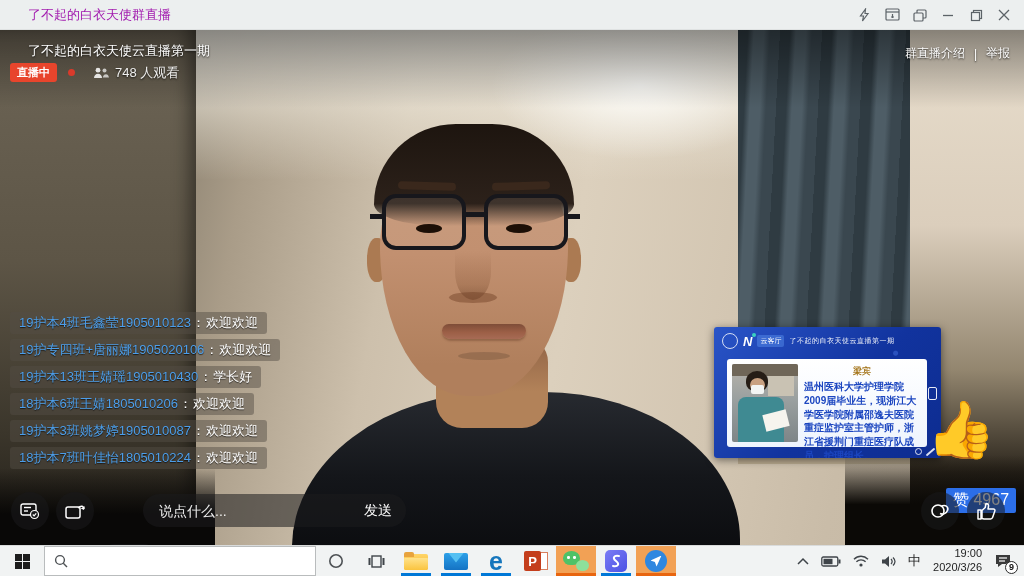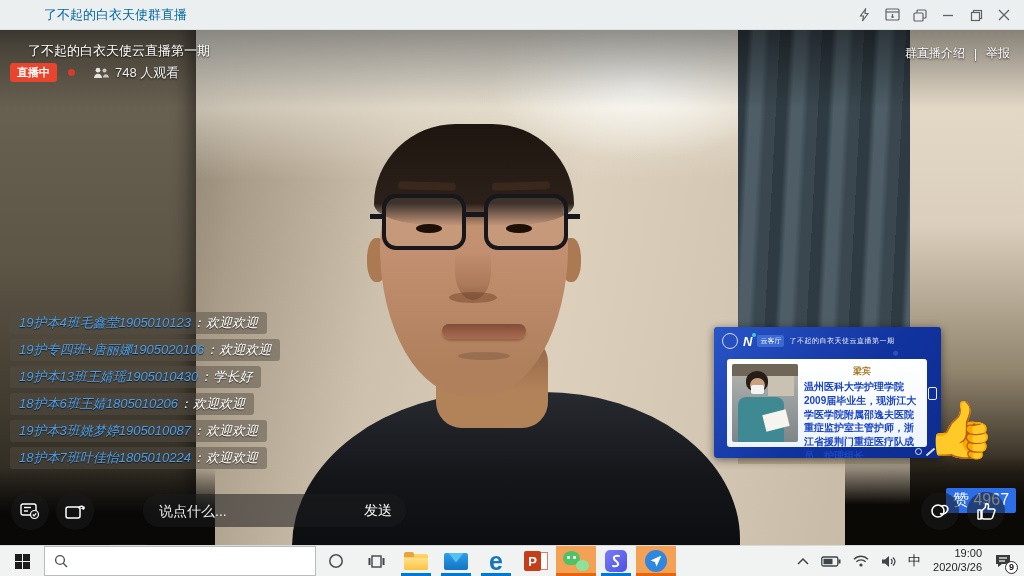--- a/index.html
+++ b/index.html
@@ -1,21 +1,21 @@
 <!DOCTYPE html>
 <html><head>
 <meta charset="utf-8">
 <style>
   html,body{margin:0;padding:0;background:#000;}
   *{box-sizing:border-box;font-family:"Liberation Sans",sans-serif;}
   #app{position:relative;width:1024px;height:576px;overflow:hidden;background:#000;}
 
   
   .titlebar{position:absolute;left:0;top:0;width:1024px;height:30px;background:#ecefef;border-bottom:1px solid #dfe2e2;}
-  .titlebar .wtitle{position:absolute;left:44px;top:0;line-height:30px;font-size:13px;color:#0369a1;}
+  .titlebar .wtitle{position:absolute;left:28px;top:0;line-height:30px;font-size:13px;color:#a21caf;}
   .wctrls{position:absolute;right:6px;top:0;height:30px;display:flex;align-items:center;}
   .wctrl{width:28px;height:30px;display:flex;align-items:center;justify-content:center;color:#5c6368;}
   .wctrl svg{display:block;}
 
   
   .video{position:absolute;left:0;top:30px;width:1024px;height:515px;overflow:hidden;
     background:linear-gradient(100deg,#5e5747 0%,#7a7263 12%,#a99c88 24%,#cdc0ac 38%,#dcd0bd 55%,#d3c6b2 70%,#c9bca8 82%,#c2b5a1 100%);}
   .v-ceiling{position:absolute;left:0;top:0;width:1024px;height:150px;background:linear-gradient(180deg,rgba(250,248,240,.85) 0%,rgba(240,235,222,.5) 55%,rgba(240,235,222,0) 100%);}
   .v-light{position:absolute;left:470px;top:-30px;width:340px;height:170px;background:radial-gradient(ellipse at center,rgba(255,255,252,.95) 0%,rgba(255,255,252,0) 62%);}
   .v-wall-left{position:absolute;left:0;top:0;width:196px;height:515px;background:linear-gradient(180deg,#6d6556 0%,#5d5546 45%,#3b362b 78%,#201c16 100%);box-shadow:inset -14px 0 18px -8px rgba(0,0,0,.45);}
@@ -52,21 +52,21 @@
   .shadowed{text-shadow:0 1px 2px rgba(0,0,0,.8);}
   .stream-title{position:absolute;left:28px;top:12px;font-size:13px;color:#fff;}
   .live-row{position:absolute;left:10px;top:33px;display:flex;align-items:center;}
   .live-badge{background:#e8452c;color:#fff;font-size:11px;padding:2px 7px;border-radius:3px;font-weight:bold;}
   .live-dot{width:7px;height:7px;border-radius:50%;background:#d93a2b;margin-left:11px;}
   .viewers{display:flex;align-items:center;margin-left:18px;color:rgba(255,255,255,.92);font-size:13px;}
   .viewers svg{margin-right:6px;opacity:.85;}
   .top-links{position:absolute;right:14px;top:15px;display:flex;align-items:center;gap:9px;color:#fff;font-size:12px;}
 
   
-  .chat-list{position:absolute;left:10px;top:282px;width:480px;font-style:italic;}
+  .chat-list{position:absolute;left:10px;top:282px;width:480px;}
   .chat-row{margin-bottom:6px;height:21px;}
   .chat-pill{display:inline-flex;align-items:center;max-width:470px;background:rgba(84,78,70,.48);border-radius:3px;padding:2px 9px;font-size:13px;white-space:nowrap;text-shadow:0 1px 1px rgba(0,0,0,.65);}
   .chat-user{color:#4c9eea;}
   .chat-sep,.chat-text{color:#fff;}
   .chat-sep{margin:0 1px;}
 
   
   .slide{position:absolute;left:714px;top:297px;width:227px;height:131px;border-radius:3px;overflow:hidden;
     background:radial-gradient(circle at 80% 20%,rgba(90,140,255,.35) 0 2px,rgba(90,140,255,0) 3px),linear-gradient(135deg,#2a55c8 0%,#11339e 55%,#0d2c90 100%);box-shadow:0 2px 8px rgba(0,0,0,.5);}
   .slide-head{position:absolute;left:8px;top:6px;display:flex;align-items:center;gap:5px;}

